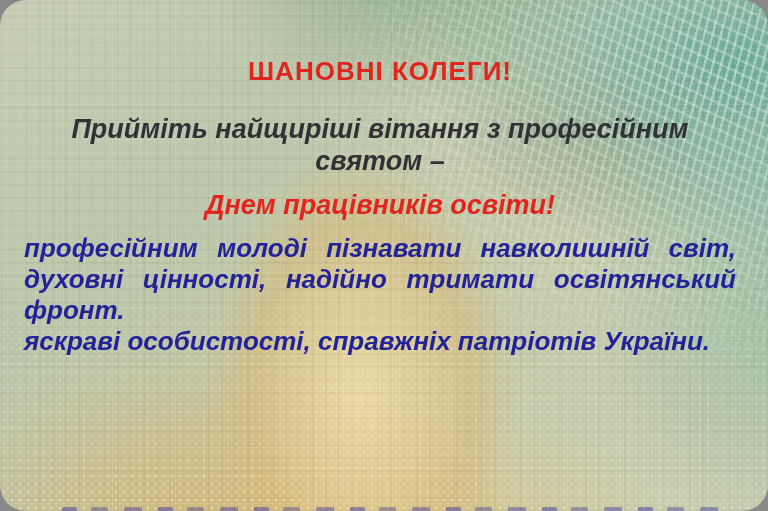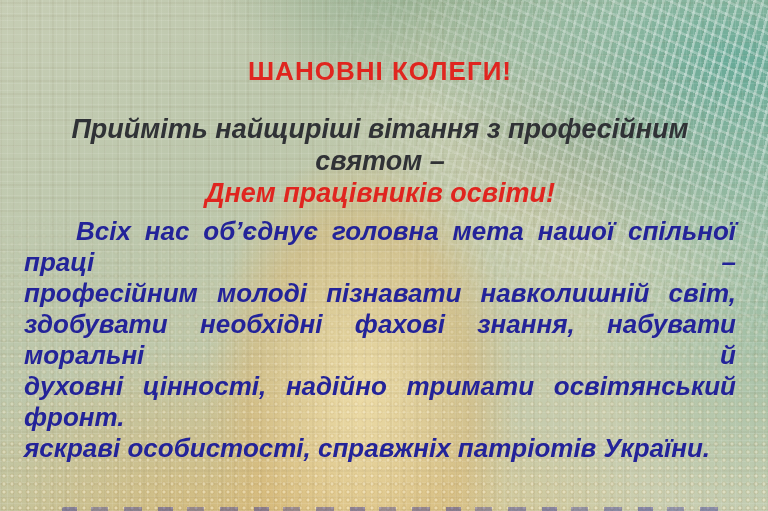--- a/index.html
+++ b/index.html
@@ -17,20 +17,21 @@
     
     background:
       radial-gradient(ellipse 200px 320px at 47% 78%, rgba(238,220,166,0.95) 0%, rgba(219,186,120,0.55) 55%, rgba(219,186,120,0) 78%),
       radial-gradient(ellipse 420px 280px at 28% 106%, rgba(216,184,116,0.90) 0%, rgba(216,184,116,0) 70%),
       radial-gradient(ellipse 360px 240px at 56% 112%, rgba(224,198,134,0.85) 0%, rgba(224,198,134,0) 70%),
       radial-gradient(ellipse 460px 300px at 96% 12%, rgba(92,166,150,0.88) 0%, rgba(92,166,150,0) 68%),
       radial-gradient(ellipse 300px 380px at 103% 55%, rgba(120,176,156,0.62) 0%, rgba(120,176,156,0) 70%),
       radial-gradient(ellipse 300px 200px at 55% -6%, rgba(108,152,118,0.55) 0%, rgba(108,152,118,0) 70%),
       radial-gradient(ellipse 240px 160px at 79% 27%, rgba(150,108,78,0.22) 0%, rgba(150,108,78,0) 70%),
       linear-gradient(140deg, #c6cdb4 0%, #bcc7ac 30%, #c2c9a9 55%, #cbd0b4 100%);
+    border-radius: 26px;
   }
 
   
   .mosaic {
     position: absolute;
     inset: 0;
     background:
       repeating-linear-gradient(0deg,  rgba(255,255,255,0.09) 0 1px, transparent 1px 7px),
       repeating-linear-gradient(90deg, rgba(255,255,255,0.09) 0 1px, transparent 1px 7px),
       repeating-linear-gradient(0deg,  rgba(96,78,40,0.05) 0 2px, transparent 2px 13px),
@@ -70,21 +71,21 @@
     margin: 0 0 27px 0;
     font-size: 26px;
     line-height: 30px;
     font-weight: 700;
     letter-spacing: 1px;
     text-align: center;
     color: var(--accent-red, #e0251f);
   }
 
   .greeting {
-    margin: 0;
+    margin: 12px;
     font-size: 27px;
     line-height: 32px;
     font-weight: 700;
     font-style: italic;
     text-align: center;
     color: var(--heading-dark, #303236);
   }
 
   .greeting.red {
     color: var(--accent-red, #e0251f);
@@ -138,23 +139,21 @@
   <div class="honeycomb"></div>
 
   <div class="content">
     <h1 class="title">ШАНОВНІ КОЛЕГИ!</h1>
 
     <p class="greeting">Прийміть найщиріші вітання з професійним святом –</p>
 
     <p class="greeting red">Днем працівників освіти!</p>
 
     <div class="paragraph">
-        <div class="line indent">Всіх нас об’єднує головна мета нашої спільної праці –</div>
         <div class="line">професійним молоді пізнавати навколишній світ,</div>
-        <div class="line">здобувати необхідні фахові знання, набувати моральні й</div>
         <div class="line">духовні цінності, надійно тримати освітянський фронт.</div>
         <div class="line no-just">яскраві особистості, справжніх патріотів України.</div>
       </div>
 
   </div>
 
   <div class="cut-line"></div>
 </div>
 
 </body></html>

